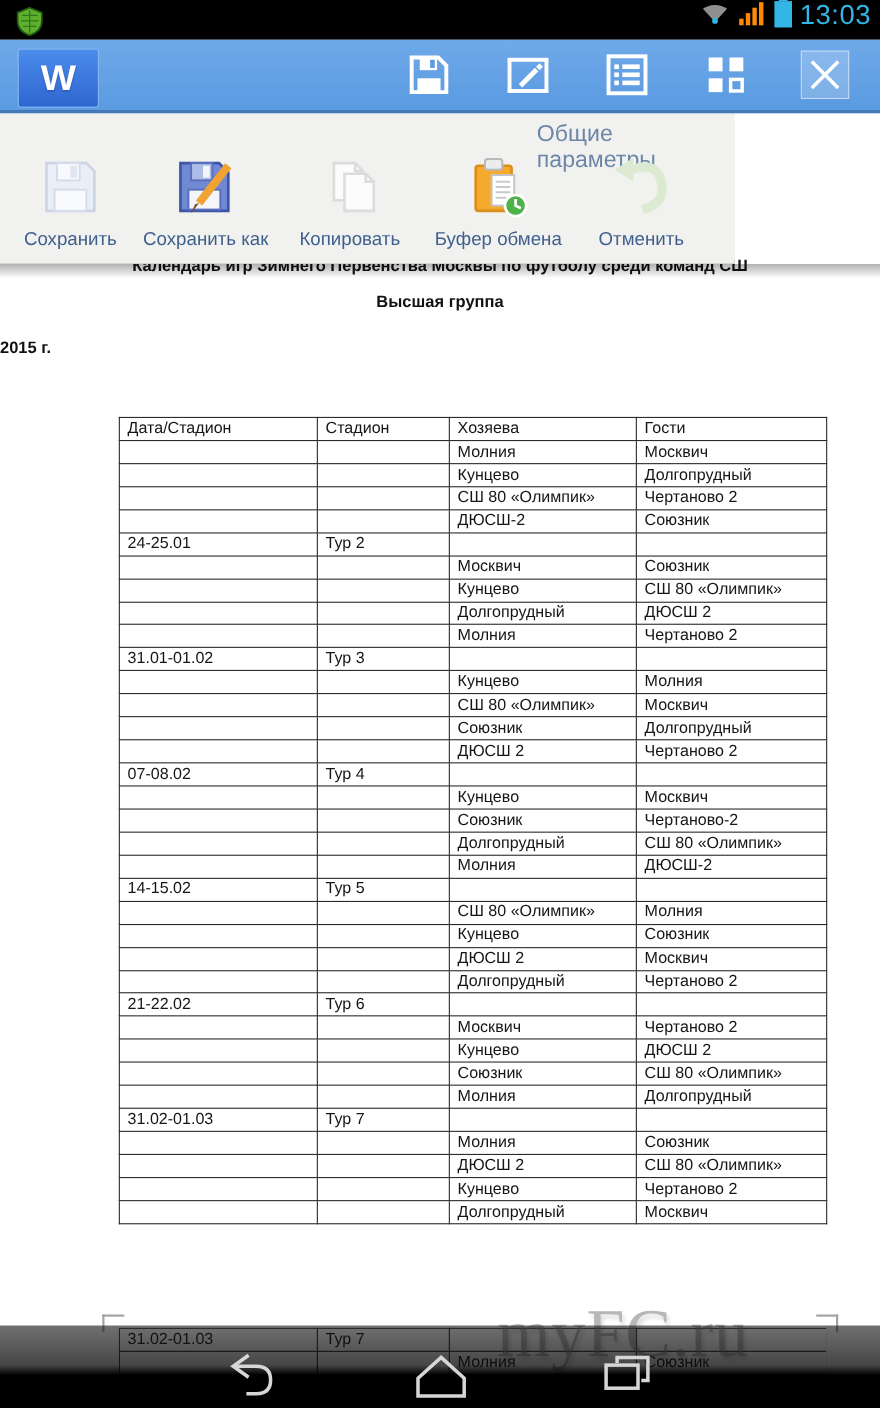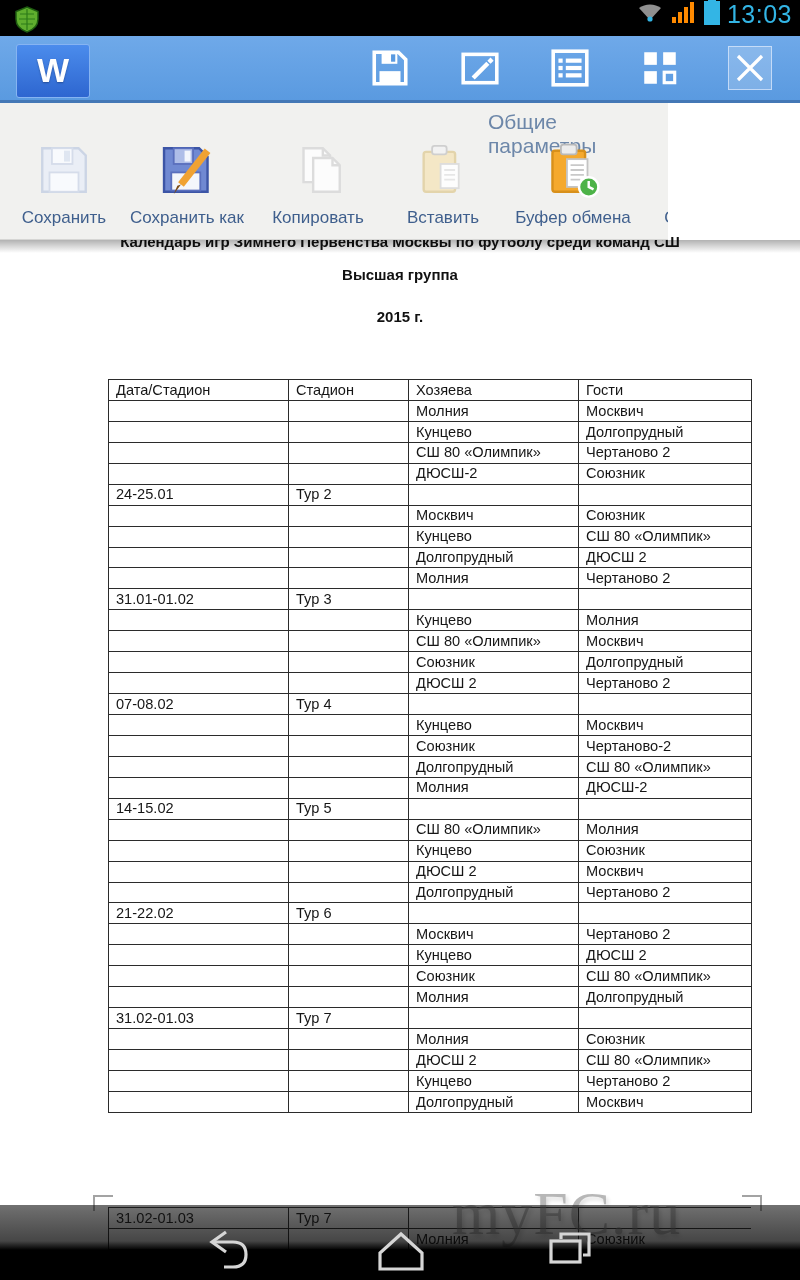--- a/index.html
+++ b/index.html
@@ -34,21 +34,21 @@
   .rbtn .ric { width:64px; height:72px; display:flex; align-items:center; justify-content:center; }
   .rbtn .rlabel { font-size:17px; color:#3f5f8d; white-space:nowrap; margin-top:2px; }
   .w112{width:112px}.w130{width:130px}.w128{width:128px}.w118{width:118px}.w138{width:138px}.w90{width:90px}
 
   
   .doc { position:absolute; top:240px; left:0; width:800px; height:1040px; background:#fff; z-index:1; }
   .doc-shadow { position:absolute; top:0; left:0; width:800px; height:13px; z-index:6;
                 background:linear-gradient(rgba(0,0,0,.30), rgba(0,0,0,0)); }
   .title1 { position:absolute; top:-7px; width:800px; text-align:center; font-size:15px; font-weight:bold; color:#111; }
   .title2 { position:absolute; top:26px; width:800px; text-align:center; font-size:15px; font-weight:bold; color:#111; }
-  .title3 { position:absolute; top:68px; width:800px; text-align:center; font-size:15px; font-weight:bold; color:#111; }
+  .title3 { position:absolute; top:68px; width:800px; font-size:15px; font-weight:bold; color:#111; }
 
   table.sched { position:absolute; left:108px; border-collapse:collapse; table-layout:fixed; width:643px; }
   table.sched.p1 { top:139px; }
   .p2wrap { position:absolute; left:108px; top:967px; width:643px; height:52px; overflow:hidden; }
   table.sched.p2 { position:relative; left:0; top:0; }
   table.sched td { border:1px solid #2b2b2b; height:20.95px; font-size:14.6px; color:#161616;
                    padding:0 0 0 7px; line-height:1; white-space:nowrap; overflow:hidden; }
   .c1{width:180px}.c2{width:120px}.c3{width:170px}.c4{width:173px}
 
   .corner { position:absolute; width:20px; height:16px; z-index:2; }
@@ -182,31 +182,20 @@
           <svg width="58" height="58" viewBox="0 0 48 48">
             <path d="M12 6 H28 L34 12 V34 H12 Z" fill="#fcfcfc" stroke="#dcdcdc" stroke-width="2"></path>
             <path d="M28 6 V12 H34" fill="none" stroke="#dcdcdc" stroke-width="2"></path>
             <path d="M20 14 H36 L42 20 V42 H20 Z" fill="#fcfcfc" stroke="#dcdcdc" stroke-width="2"></path>
             <path d="M36 14 V20 H42" fill="none" stroke="#dcdcdc" stroke-width="2"></path>
           </svg>
         </div>
         <div class="rlabel">Копировать</div>
       </div>
 
-      <div class="rbtn w118">
-        <div class="ric">
-          <svg width="58" height="58" viewBox="0 0 48 48">
-            <rect x="8" y="9" width="26" height="33" rx="2" fill="#f4e7c6" stroke="#e3d4ab" stroke-width="2"></rect>
-            <rect x="15" y="4" width="12" height="7" rx="2" fill="#f2f2f2" stroke="#cfcfcf" stroke-width="1.5"></rect>
-            <rect x="22" y="19" width="15" height="20" fill="#fdfdfd" stroke="#ddd" stroke-width="1.5"></rect>
-            <path d="M25 24 H34 M25 28 H34 M25 32 H34" stroke="#e6e6e6" stroke-width="1.5"></path>
-          </svg>
-        </div>
-        <div class="rlabel">Вставить</div>
-      </div>
 
       <div class="rbtn w138">
         <div class="ric">
           <svg width="58" height="58" viewBox="0 0 48 48">
             <rect x="7" y="8" width="27" height="34" rx="2" fill="#f5a92d" stroke="#d8901a" stroke-width="2"></rect>
             <rect x="14" y="3" width="13" height="8" rx="2" fill="#ececec" stroke="#b9b9b9" stroke-width="1.5"></rect>
             <rect x="19" y="15" width="17" height="23" fill="#fff" stroke="#c4c4c4" stroke-width="1.5"></rect>
             <path d="M22 20 H33 M22 24 H33 M22 28 H33 M22 32 H30" stroke="#c9c9c9" stroke-width="1.5"></path>
             <circle cx="37" cy="38" r="8" fill="#4db348" stroke="#fff" stroke-width="2"></circle>
             <path d="M37 33 V38 L41 40" stroke="#fff" stroke-width="2" fill="none"></path>

